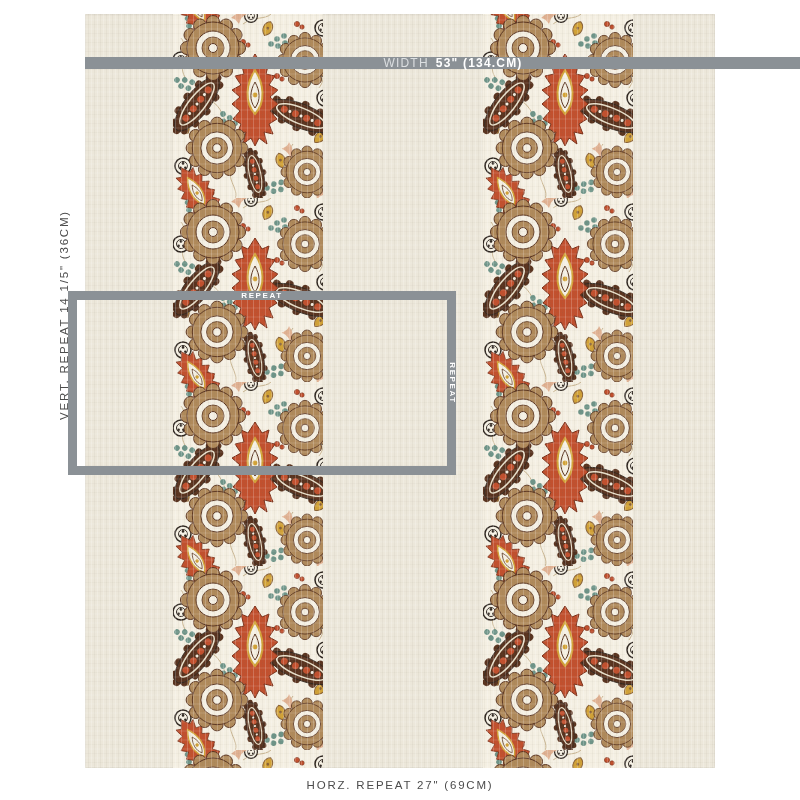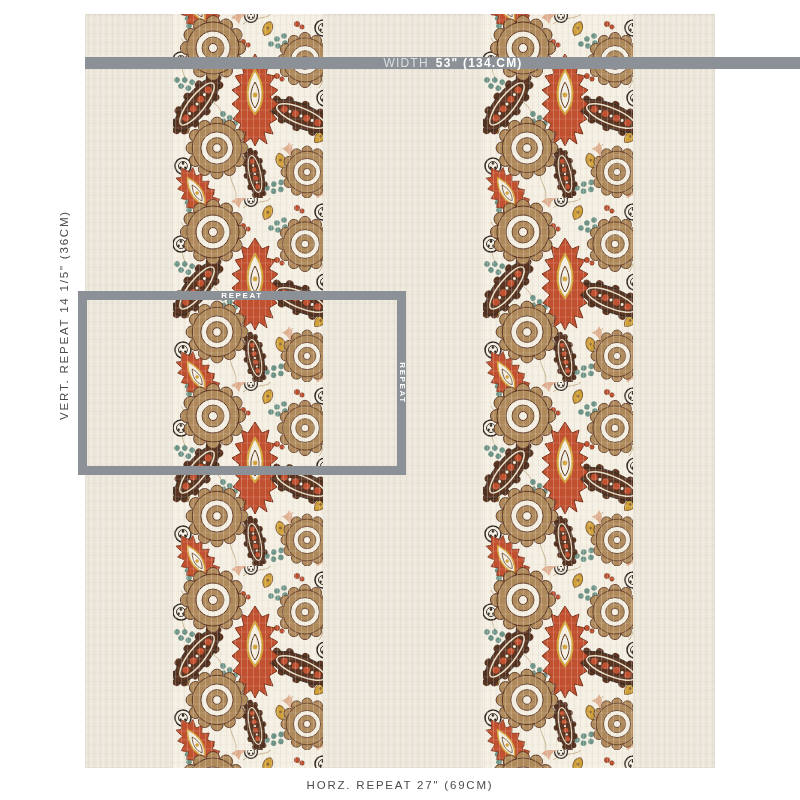--- a/index.html
+++ b/index.html
@@ -24,21 +24,21 @@
   
   .width-bar{
     position:absolute;left:85px;top:57px;width:736px;height:12px;
     background:var(--gray,#8B9196);
     display:flex;align-items:center;justify-content:center;white-space:nowrap;
   }
   .wlabel{font-size:12px;line-height:12px;font-weight:400;color:#DCDFE1;letter-spacing:1.2px;}
   .wvalue{font-size:12px;line-height:12px;font-weight:700;color:#FFFFFF;letter-spacing:1.2px;margin-left:7px;}
   
   .repeat-box{
-    position:absolute;left:78px;top:291px;width:328px;height:184px;
+    position:absolute;left:68px;top:291px;width:388px;height:184px;
     border:9px solid var(--gray,#8B9196);box-sizing:border-box;
   }
   .repeat-top{
     position:absolute;top:-9px;left:50%;transform:translateX(-50%);
     height:9px;line-height:9px;font-size:8px;font-weight:700;letter-spacing:1.6px;color:#fff;white-space:nowrap;
   }
   .repeat-right{
     position:absolute;right:-9.5px;top:50%;transform:translateY(-50%);
     writing-mode:vertical-rl;line-height:9px;
     font-size:8px;font-weight:700;letter-spacing:1.6px;color:#fff;white-space:nowrap;

